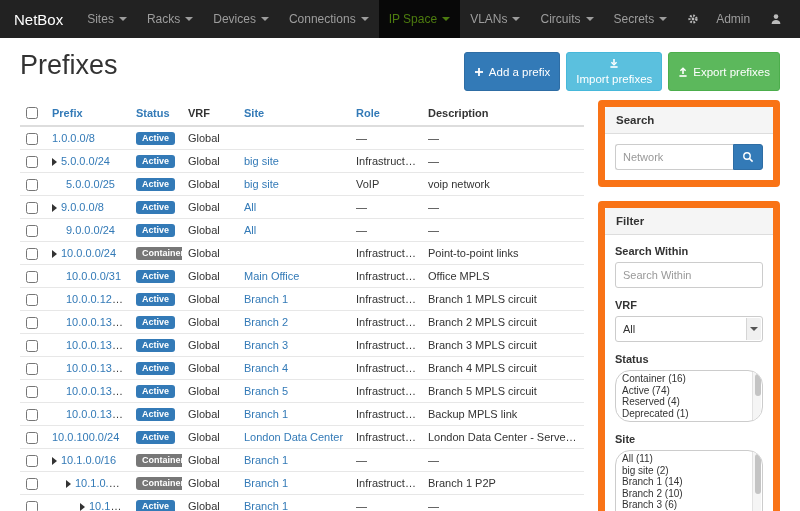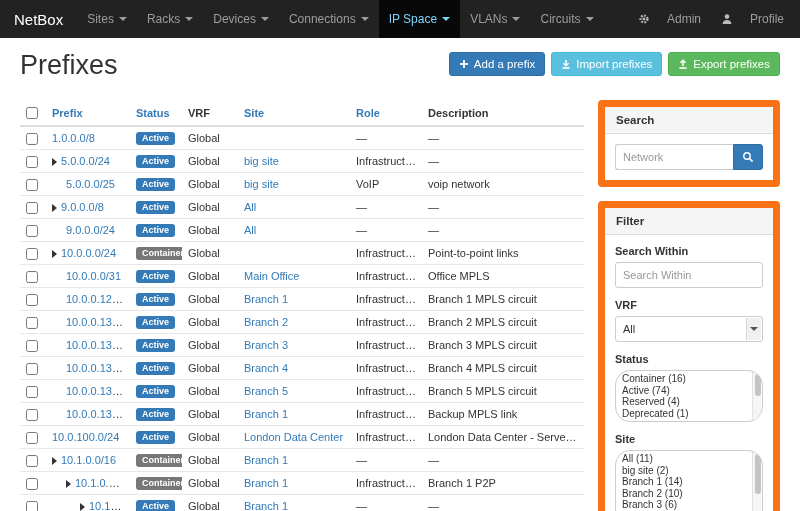--- a/index.html
+++ b/index.html
@@ -6,32 +6,32 @@
   html, body {
     width: 800px; height: 511px; overflow: hidden;
     background: #fff; color: #333;
     font-family: "Liberation Sans", sans-serif; font-size: 12px;
   }
   
   .navbar { height: 38px; background: #222; display: flex; align-items: stretch; }
   .brand { color: #fff; font-size: 15px; padding: 0 14px; display: flex; align-items: center; cursor: pointer; }
   .nav-items { display: flex; align-items: stretch; }
   .nav-item { color: #9d9d9d; font-size: 12px; padding: 0 10px; display: flex; align-items: center; gap: 5px; cursor: pointer; white-space: nowrap; }
-  .nav-item.active { background: #080808; color: #7dd3fc; }
+  .nav-item.active { background: #080808; color: #4d7c0f; }
   .caret { display: inline-block; width: 0; height: 0; border-top: 4px solid currentColor; border-left: 4px solid transparent; border-right: 4px solid transparent; }
   .nav-right { margin-left: auto; display: flex; align-items: stretch; padding-right: 6px; }
   .nav-right .nav-item { gap: 17px; }
   
   .content { padding: 8px 20px 0 20px; }
   .page-head { display: flex; align-items: flex-start; justify-content: space-between; margin: 4px 0 10px 0; height: 40px; }
   h1.page-title { font-size: 27px; font-weight: 400; color: #333; letter-spacing: 0; }
   .actions { display: flex; gap: 6px; margin-top: 2px; }
   .btn { display: inline-flex; align-items: center; gap: 5px; color: #fff; font-size: 11.5px; padding: 5px 9px; border-radius: 3px; border: 1px solid transparent; cursor: pointer; font-family: inherit; }
   .btn-primary { background: #337ab7; border-color: #2e6da4; }
-  .btn-info    { background: #5bc0de; border-color: #46b8da; }
+  .btn-info    { background: #5bc0de; border-color: #46b8da; flex-direction: column; }
   .btn-success { background: #5cb85c; border-color: #4cae4c; }
   .body-row { display: flex; gap: 14px; align-items: flex-start; }
   .main { flex: 1; min-width: 0; }
   .side { width: 182px; flex: none; }
   
   table { width: 100%; border-collapse: collapse; font-size: 11px; color: #333; table-layout: fixed; }
   th { text-align: left; font-weight: bold; padding: 6px 6px; border-bottom: 2px solid #ddd; font-size: 11px; color: #333; }
   th.sortable { color: #337ab7; cursor: pointer; }
   td { padding: 4px 6px; border-top: 1px solid #e7e7e7; height: 22px; overflow: hidden; white-space: nowrap; text-overflow: ellipsis; }
   tbody tr:first-child td { border-top: none; }
@@ -91,20 +91,24 @@
         <span class="caret"></span>
       </div>
       <div class="nav-item">
         <span>VLANs</span>
         <span class="caret"></span>
       </div>
       <div class="nav-item">
         <span>Circuits</span>
         <span class="caret"></span>
       </div>
+      <div class="nav-item">
+        <span>Secrets</span>
+        <span class="caret"></span>
+      </div>
     </div>
   <div class="nav-right">
     <div class="nav-item">
       <svg width="12" height="12" viewBox="0 0 12 12">
           <circle cx="6" cy="6" r="3.4" fill="none" stroke="#bbb" stroke-width="2.4" stroke-dasharray="1.7 1.45"></circle>
           <circle cx="6" cy="6" r="1.4" fill="#bbb"></circle>
         </svg>
       <span>Admin</span>
     </div>
     <div class="nav-item">

